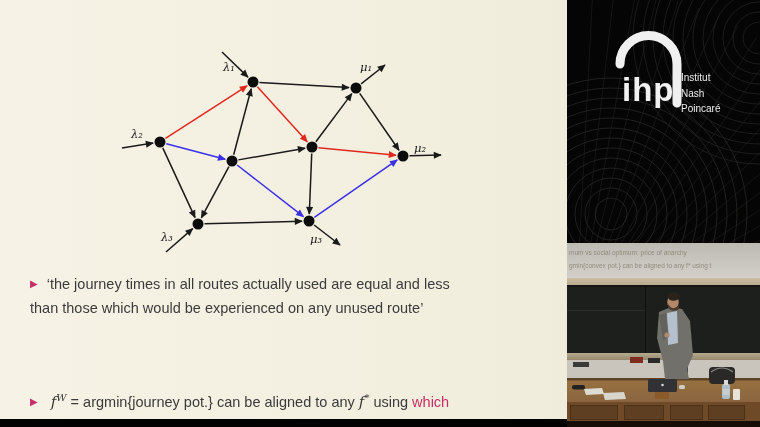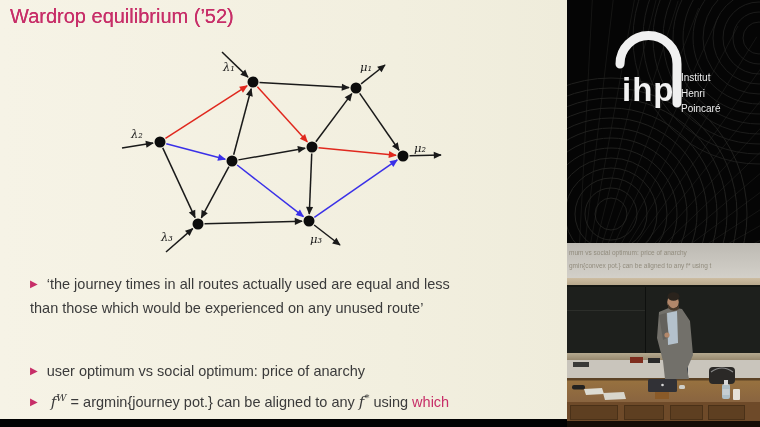--- a/index.html
+++ b/index.html
@@ -47,21 +47,20 @@
   .panel{position:absolute;top:3px;height:13px;background:#5e3f21;border:1px solid #4a3118;}
   .cam-bottom{position:absolute;left:0;top:178px;width:193px;height:6px;background:#150d06;}
   #cam-svg{position:absolute;left:0;top:0;}
 </style>
 </head>
 <body>
 
 <div id="stage">
 
   <div class="slide">
-    <div class="slide-title">Wardrop equilibrium (’52)</div>
 
     <svg id="graph-svg" width="567" height="427">
         <defs>
           <marker id="arr-black" viewBox="0 0 10 10" refX="9" refY="5" markerWidth="9" markerHeight="8" orient="auto" markerUnits="userSpaceOnUse">
             <path d="M0,0.6 L10,5 L0,9.4 Z" fill="#1a1a1a"></path>
           </marker>
           <marker id="arr-red" viewBox="0 0 10 10" refX="9" refY="5" markerWidth="9" markerHeight="8" orient="auto" markerUnits="userSpaceOnUse">
             <path d="M0,0.6 L10,5 L0,9.4 Z" fill="#e0281e"></path>
           </marker>
           <marker id="arr-blue" viewBox="0 0 10 10" refX="9" refY="5" markerWidth="9" markerHeight="8" orient="auto" markerUnits="userSpaceOnUse">
@@ -106,23 +105,20 @@
       </svg>
 
     <div class="bullet-line" style="left:30px;top:300px;">
       <span>than those which would be experienced on any unused route’</span>
     </div>
     <div class="bullet-line" style="left:30px;top:276px;">
       <span class="tri">▶</span><span>‘the journey times in all routes actually used are equal and less</span>
     </div>
 
 
-    <div class="bullet-line" style="left:30px;top:363px;">
-      <span class="tri">▶</span><span>user optimum vs social optimum: price of anarchy</span>
-    </div>
 
     <div class="bullet-line" style="left:30px;top:392px;">
       <span class="tri">▶</span>
       <span class="mi">f</span><sup>W</sup>
       <span>= argmin{journey pot.} can be aligned to any</span>
       <span class="mi">f</span><sup>*</sup>
       <span>using</span>
       <span class="tolls">which</span>
     </div>
 
@@ -180,21 +176,21 @@
           <line x1="60.12726255052722" y1="312.45723798860615" x2="334.9801014533071" y2="219.9590382921659" stroke="#2a2a27" stroke-width="0.8" opacity="0.55"></line>
           <line x1="61.12592044589876" y1="315.7649525193614" x2="341.2444100697286" y2="240.70742943963035" stroke="#2a2a27" stroke-width="0.8" opacity="0.55"></line>
           <line x1="61.9149146041947" y1="319.1288462791481" x2="346.19355524449406" y2="261.80821756920153" stroke="#2a2a27" stroke-width="0.8" opacity="0.55"></line>
         </svg>
       <svg id="ihp-svg" width="193" height="243">
         <path d="M 53 64 A 28.5 28.5 0 1 1 110 64 L 110 103" fill="none" stroke="#f0f0f0" stroke-width="9" stroke-linecap="round"></path>
       </svg>
       <div class="wordmark">ihp</div>
       <div class="inst-text">
         <div>Institut</div>
-        <div>Henri</div>
+        <div>Nash</div>
         <div>Poincaré</div>
       </div>
     </div>
 
     <div class="camera">
       <div class="cam-screen">
         <div class="faint" style="top:6px;">mum vs social optimum: price of anarchy</div>
         <div class="faint" style="top:19px;">gmin{convex pot.} can be aligned to any f* using t</div>
       </div>
       <div class="cam-beige"></div>

